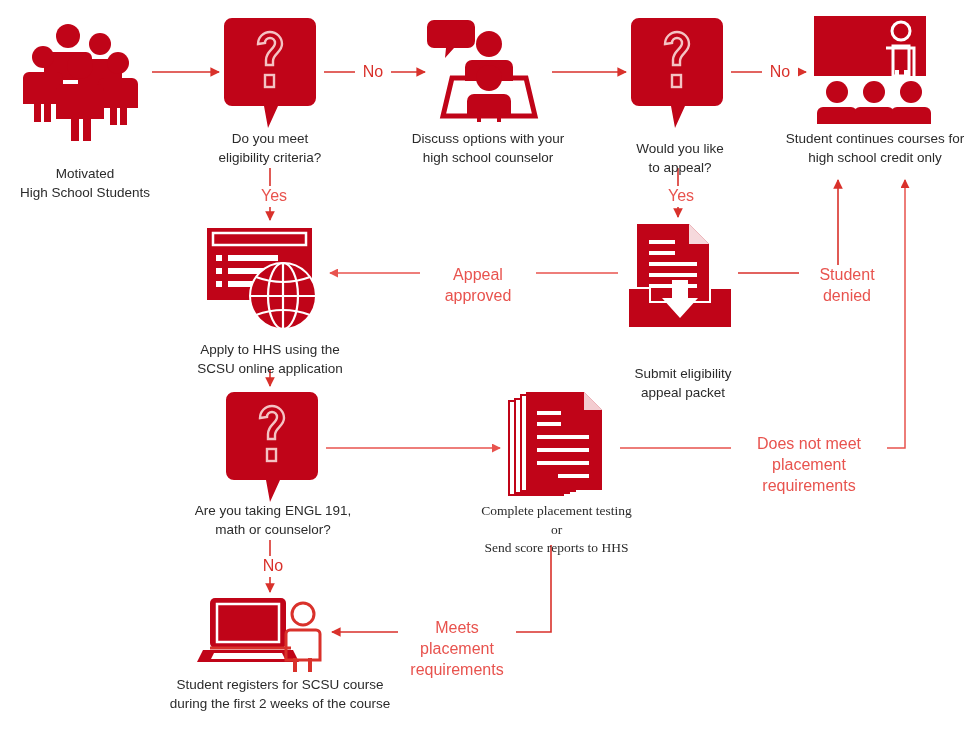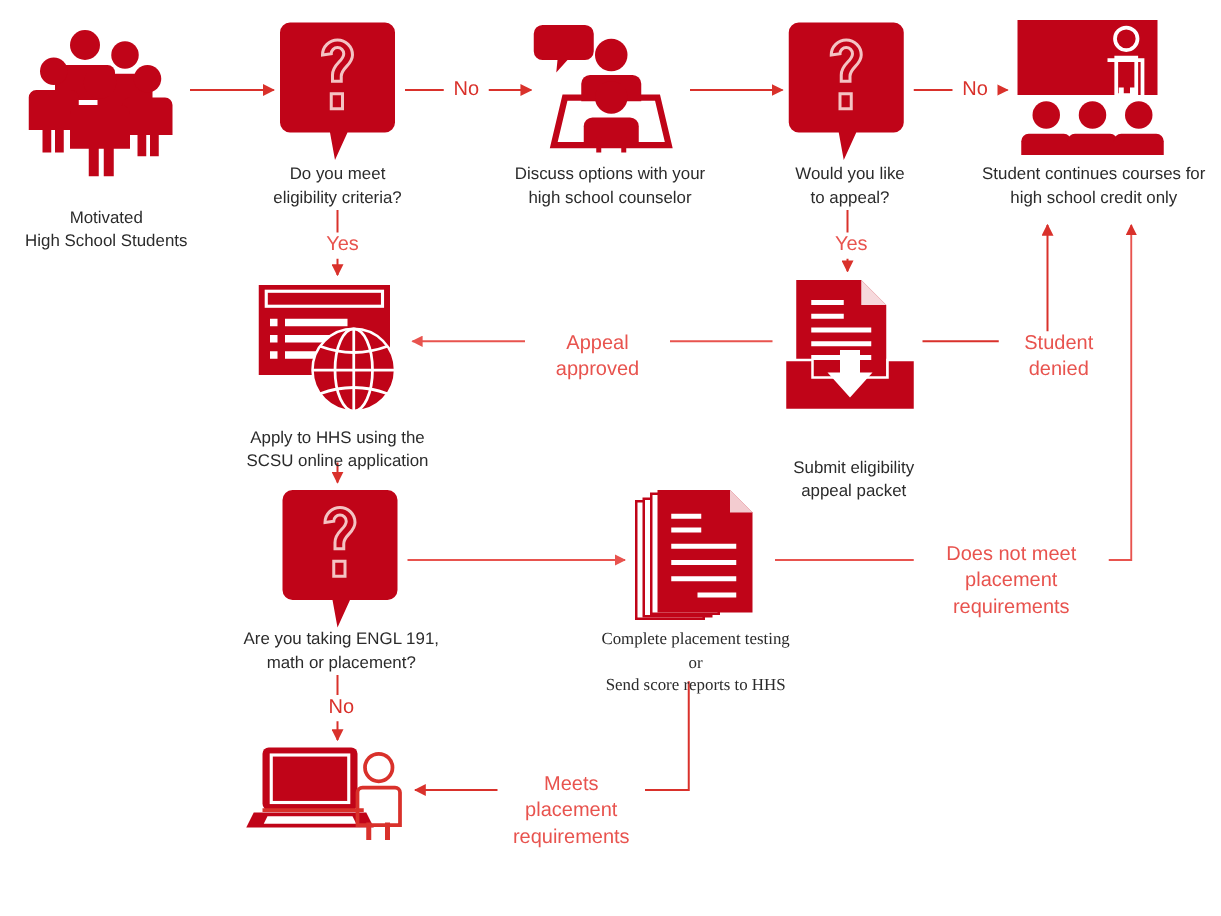--- a/index.html
+++ b/index.html
@@ -223,33 +223,35 @@
       <line x1="210" y1="648" x2="291" y2="648" stroke="#D9312B" stroke-width="3"></line>
     </g>
   </svg>
 
   <div class="node-label" style="left:5px; top:133px; width:160px;margin-top:32px;">Motivated
 High School Students</div>
   <div class="node-label" style="left:195px; top:130px; width:150px;">Do you meet
 eligibility criteria?</div>
   <div class="node-label" style="left:388px; top:130px; width:200px;">Discuss options with your
 high school counselor</div>
-  <div class="node-label" style="left:605px; top:130px; width:150px;">Would you like
+  <div class="node-label" style="left:605px; top:140px; width:150px;">Would you like
 to appeal?</div>
   <div class="node-label" style="left:760px; top:130px; width:230px;">Student continues courses for
 high school credit only</div>
   <div class="node-label" style="left:182px; top:341px; width:176px;">Apply to HHS using the
 SCSU online application</div>
   <div class="node-label" style="left:608px; top:338px; width:150px;margin-top:27px;">Submit eligibility
 appeal packet</div>
   <div class="node-label" style="left:178px; top:502px; width:190px;">Are you taking ENGL 191,
-math or placement?</div>
+math or counselor?</div>
   <div class="node-label" style="left:444px; top:502px; width:225px;font-family:Liberation Serif, serif;">Complete placement testing
 or
 Send score reports to HHS</div>
+  <div class="node-label" style="left:130px; top:676px; width:300px;">Student registers for SCSU course
+during the first 2 weeks of the course</div>
 
   <div class="edge-label dark" style="left:355px; top:62px; width:30px;">No</div>
   <div class="edge-label dark" style="left:762px; top:62px; width:30px;">No</div>
   <div class="edge-label" style="left:254px; top:186px; width:34px;">Yes</div>
   <div class="edge-label" style="left:661px; top:186px; width:34px;">Yes</div>
   <div class="edge-label" style="left:420px; top:265px; width:110px;">Appeal approved</div>
   <div class="edge-label" style="left:799px; top:265px; width:90px;">Student denied</div>
   <div class="edge-label" style="left:731px; top:434px; width:150px;">Does not meet
 placement requirements</div>
   <div class="edge-label" style="left:398px; top:618px; width:112px;">Meets placement

